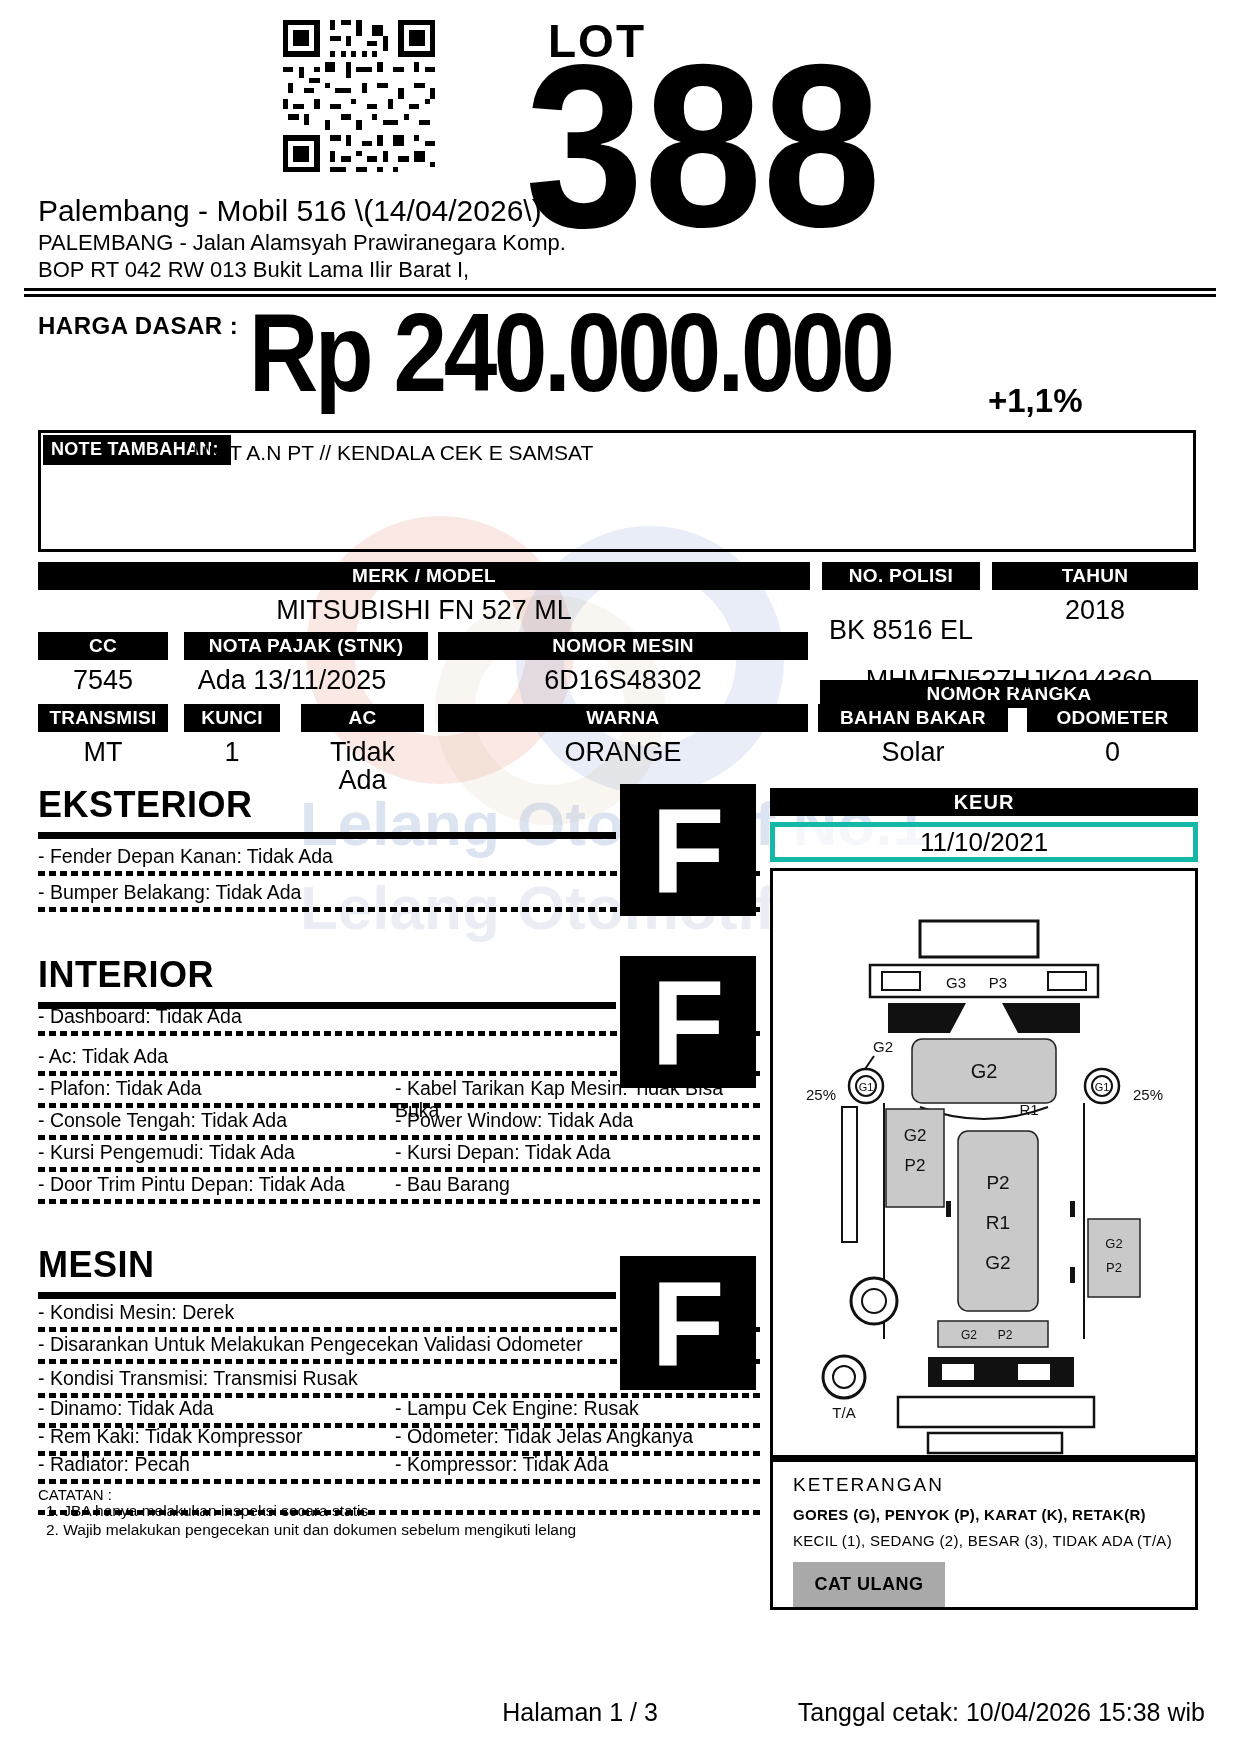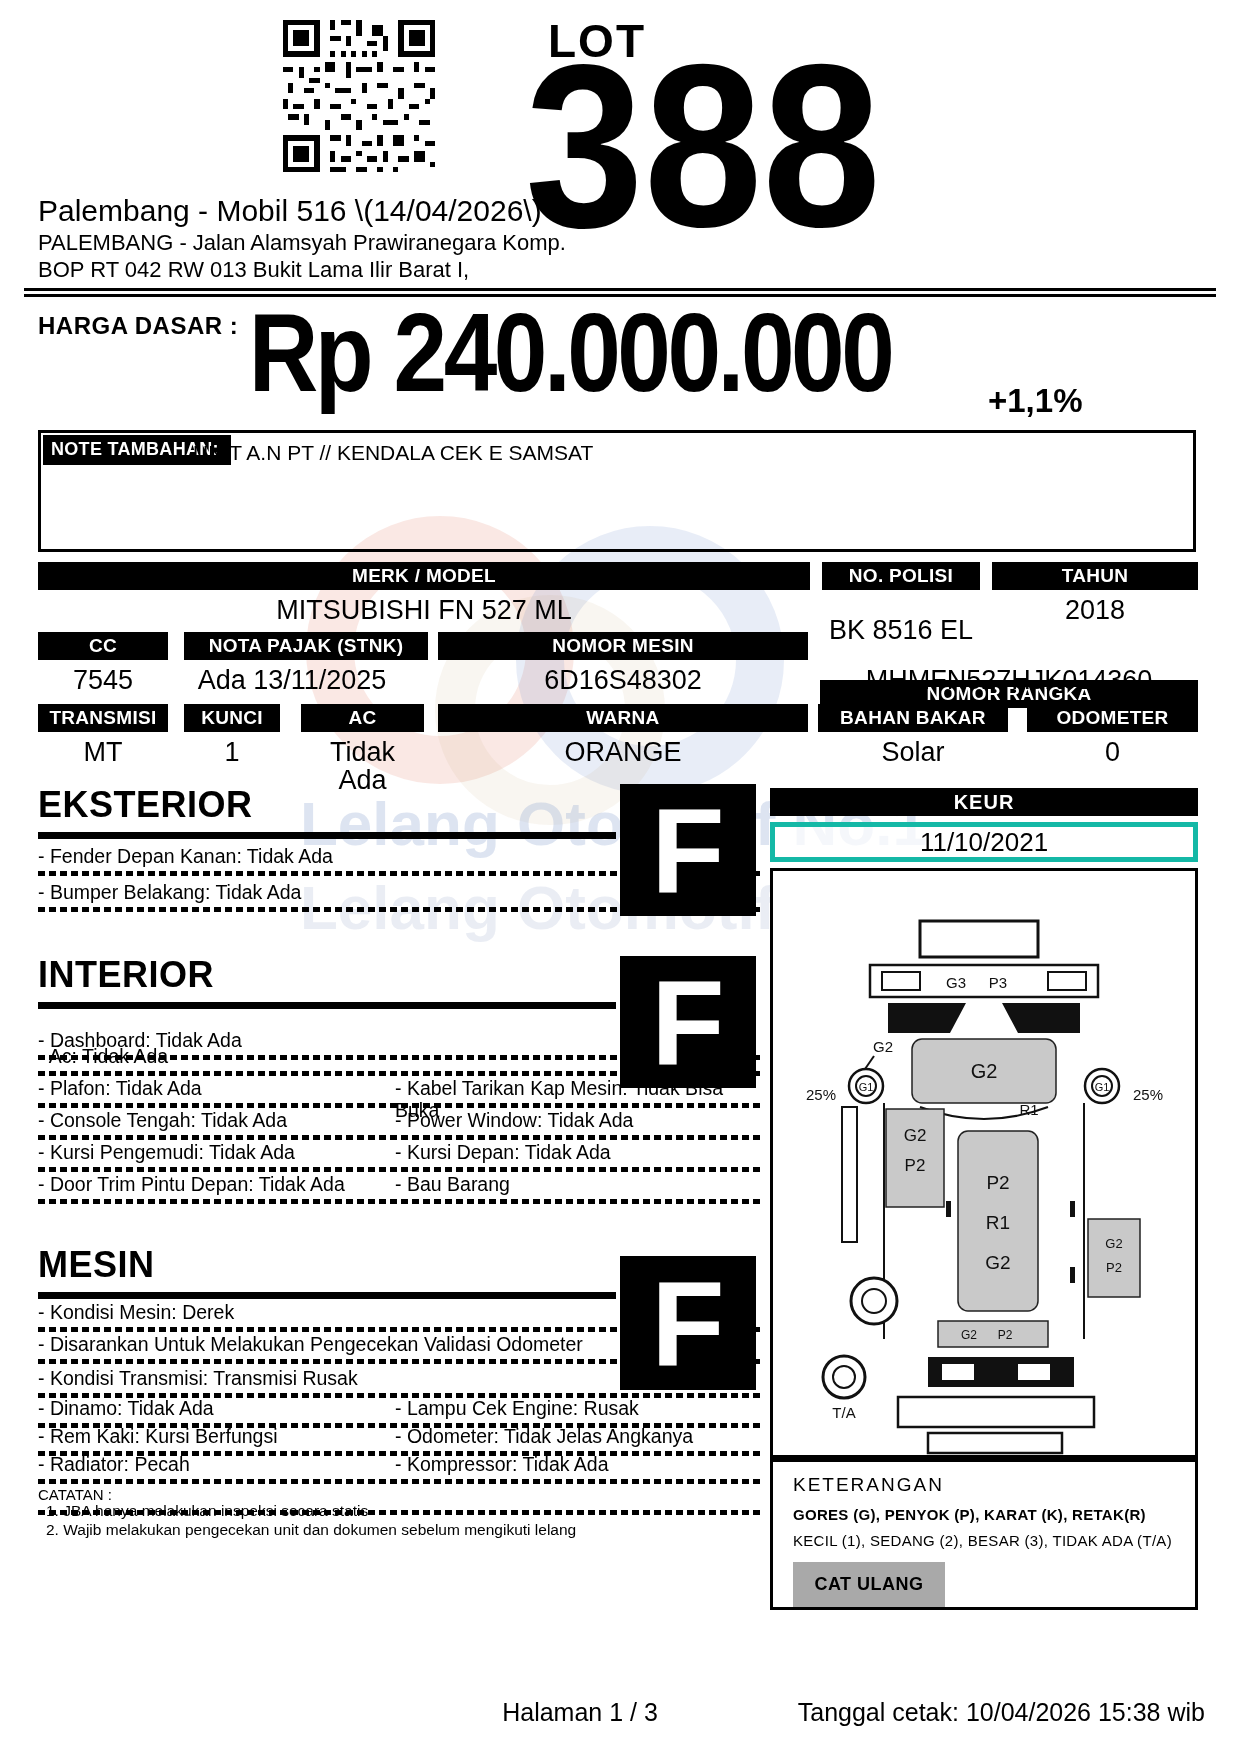--- a/index.html
+++ b/index.html
@@ -292,21 +292,21 @@
 
   <div class="ket-box">
     <div class="ket-title">KETERANGAN</div>
     <div class="ket-l1">GORES (G), PENYOK (P), KARAT (K), RETAK(R)</div>
     <div class="ket-l2">KECIL (1), SEDANG (2), BESAR (3), TIDAK ADA (T/A)</div>
     <div class="ket-swatch">CAT ULANG</div>
   </div>
 
   <div class="sect-title" style="top:954px;">INTERIOR</div>
   <div class="sect-rule" style="top:1002px;"></div>
-  <div class="itemrow" style="top:1006px;margin-top:24px;">
+  <div class="itemrow" style="top:1006px;">
     <span class="txt">- Dashboard: Tidak Ada</span>
     <span class="txt right"></span>
     <div class="dot rowdot"></div>
   </div>
   <div class="itemrow" style="top:1078px;">
     <span class="txt">- Plafon: Tidak Ada</span>
     <span class="txt right">- Kabel Tarikan Kap Mesin: Tidak Bisa Buka</span>
     <div class="dot rowdot"></div>
   </div>
   <div class="itemrow" style="top:1046px;">
@@ -344,21 +344,21 @@
   <div class="itemrow" style="top:1368px;">
     <span class="txt">- Kondisi Transmisi: Transmisi Rusak</span>
     <div class="dot rowdot"></div>
   </div>
   <div class="itemrow" style="top:1398px;">
     <span class="txt">- Dinamo: Tidak Ada</span>
     <span class="txt right">- Lampu Cek Engine: Rusak</span>
     <div class="dot rowdot"></div>
   </div>
   <div class="itemrow" style="top:1426px;">
-    <span class="txt">- Rem Kaki: Kursi Berfungsi</span>
+    <span class="txt">- Rem Kaki: Tidak Kompressor</span>
     <span class="txt right">- Odometer: Tidak Jelas Angkanya</span>
     <div class="dot rowdot"></div>
   </div>
   <div class="itemrow" style="top:1454px;">
     <span class="txt">- Radiator: Pecah</span>
     <span class="txt right">- Kompressor: Tidak Ada</span>
     <div class="dot rowdot"></div>
   </div>
   <div class="fblock" style="top:1256px;height:134px;">F</div>
 

